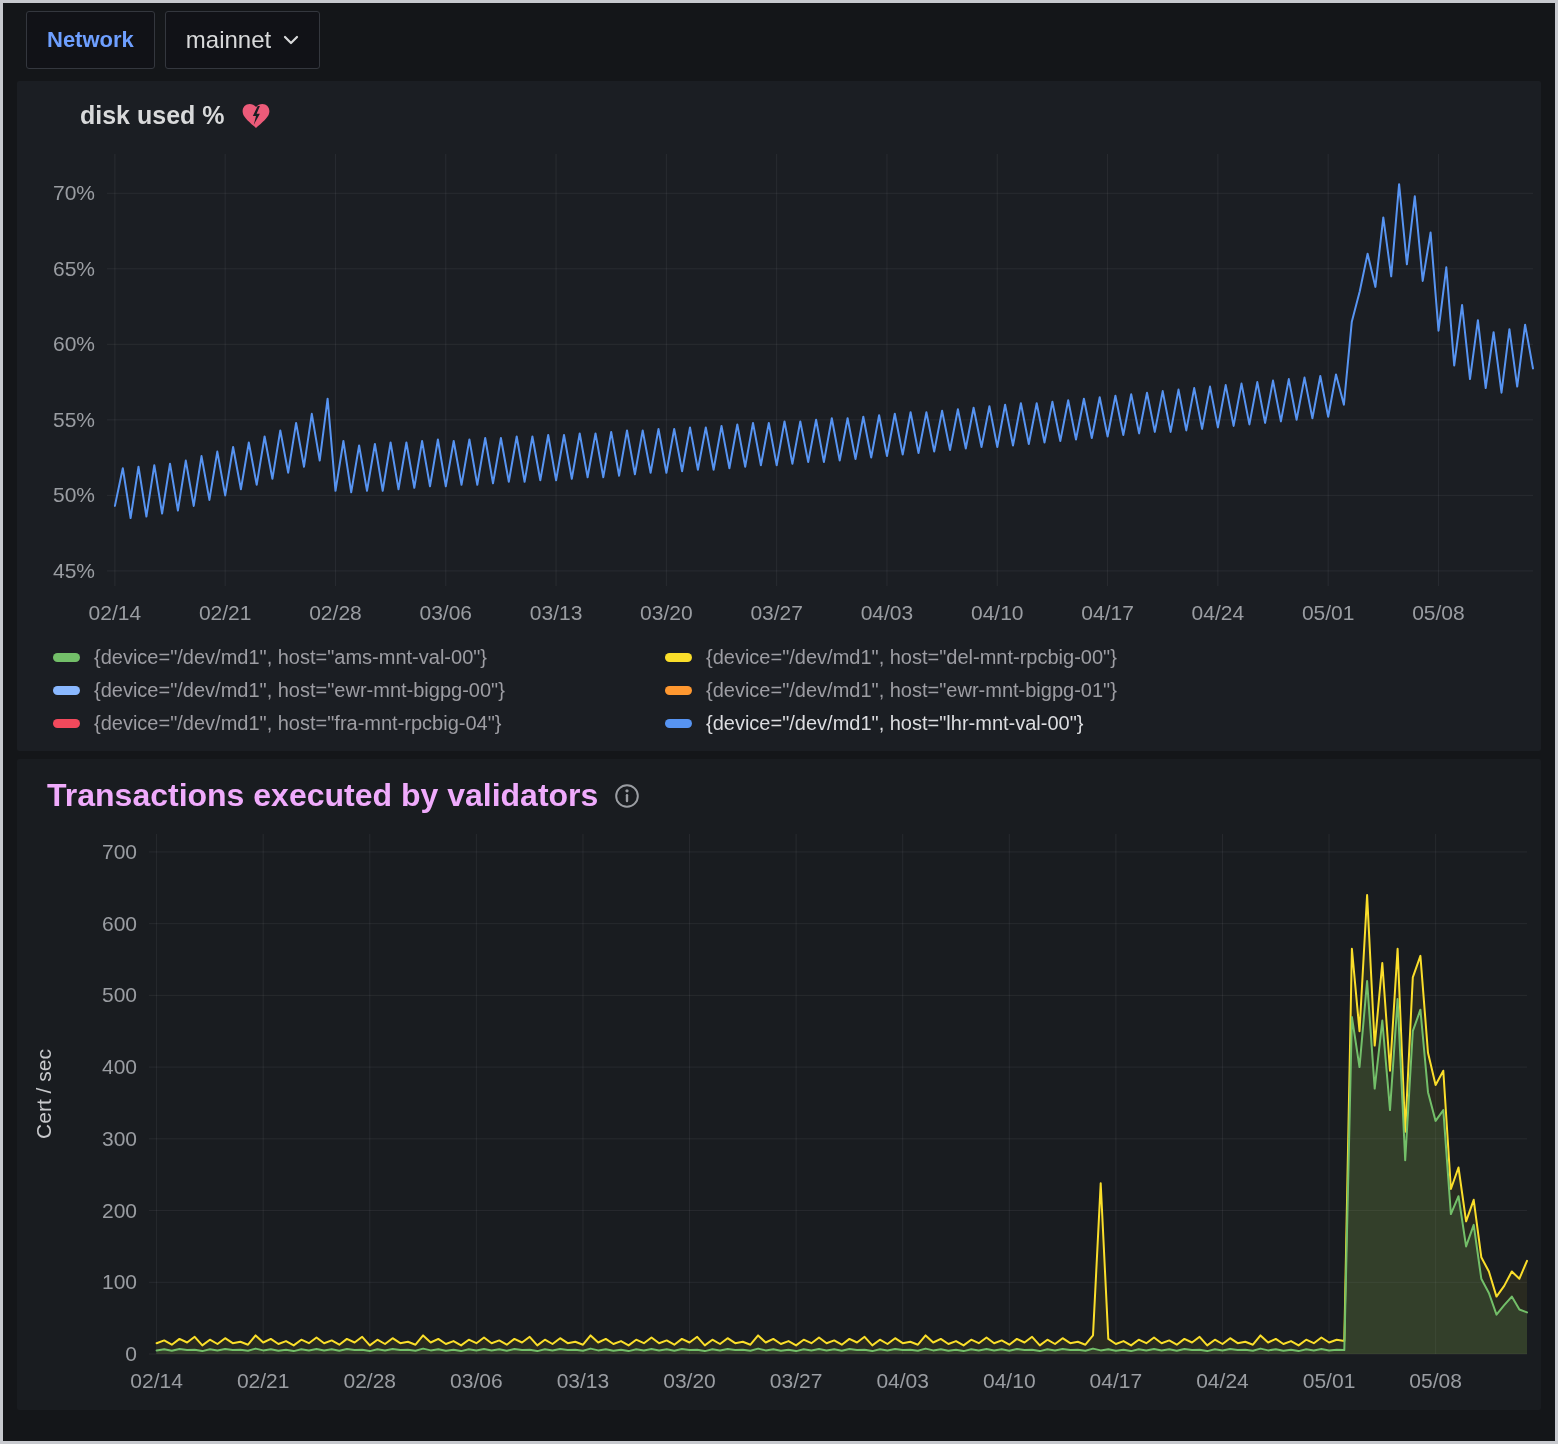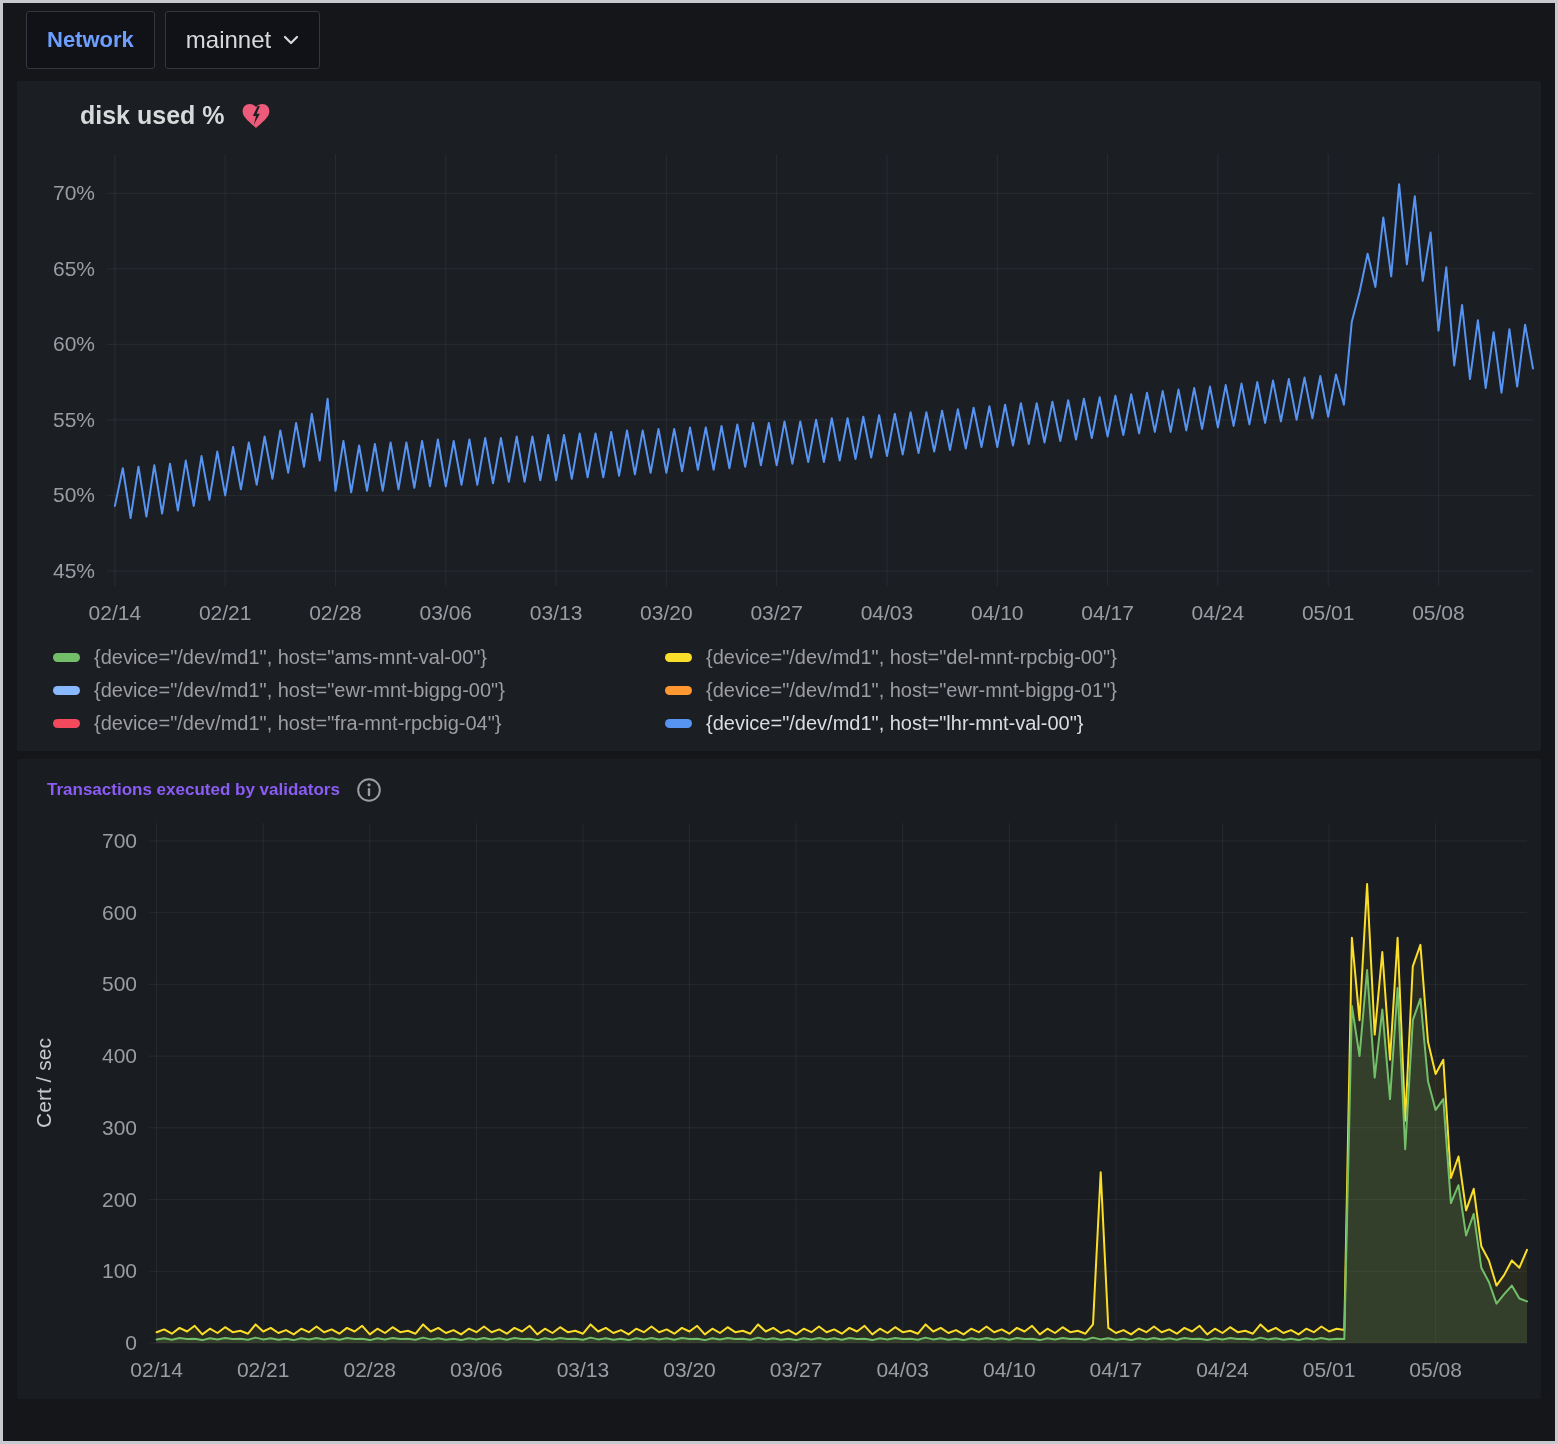--- a/index.html
+++ b/index.html
@@ -14,21 +14,21 @@
     border:1px solid #34373e;border-radius:3px;background:#111217;
     height:56px;display:flex;align-items:center;padding:0 20px;gap:12px;
   }
   .var-label{color:#6e9fff;font-size:22px;font-weight:600;}
   .var-value{color:#d8d9da;font-size:24px;font-weight:500;}
   .panel{margin:0 14px;border-radius:2px;}
   .panel1{background:#1b1e23;padding-bottom:4px;}
   .panel2{background:#191c20;margin-top:8px;padding-top:10px;}
   .title-row{display:flex;align-items:center;gap:16px;padding:20px 0 4px 30px;}
   .panel-title1{font-size:25px;font-weight:600;color:#d8d9da;}
-  .panel-title2{font-size:17px;font-weight:600;color:#8b5cf6;}
+  .panel-title2{font-size:32px;font-weight:600;color:#f0abfc;}
   .legend{
     display:grid;grid-template-columns:612px auto;
     row-gap:10px;padding:8px 0 12px 36px;font-size:20px;color:#9d9da3;
   }
   .legend-item{display:flex;align-items:center;gap:14px;cursor:pointer;}
   .legend-item .marker{width:27px;height:9px;border-radius:5px;flex:0 0 auto;}
   .legend-item.hl{color:#dcdde0;}
   svg text.tick{fill:#9a9da2;font-size:21px;font-family:"Liberation Sans",sans-serif;}
   svg text.ylab{fill:#c8c9cc;font-size:21px;font-family:"Liberation Sans",sans-serif;}
   svg line.grid{stroke:rgba(204,204,220,0.08);stroke-width:1;}

